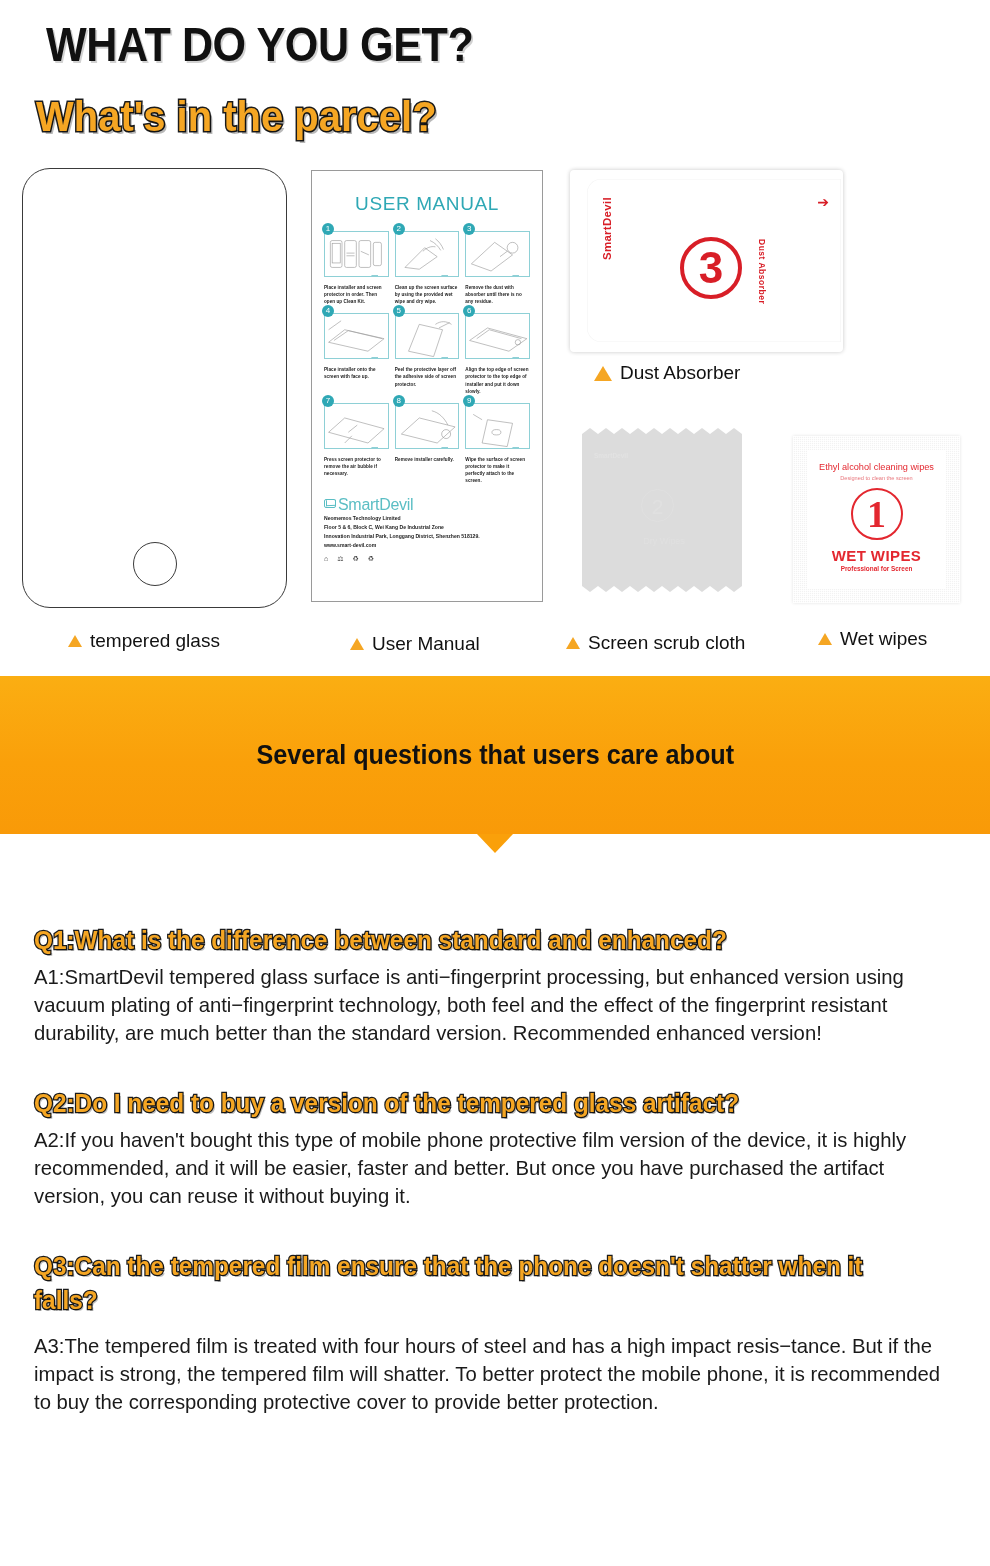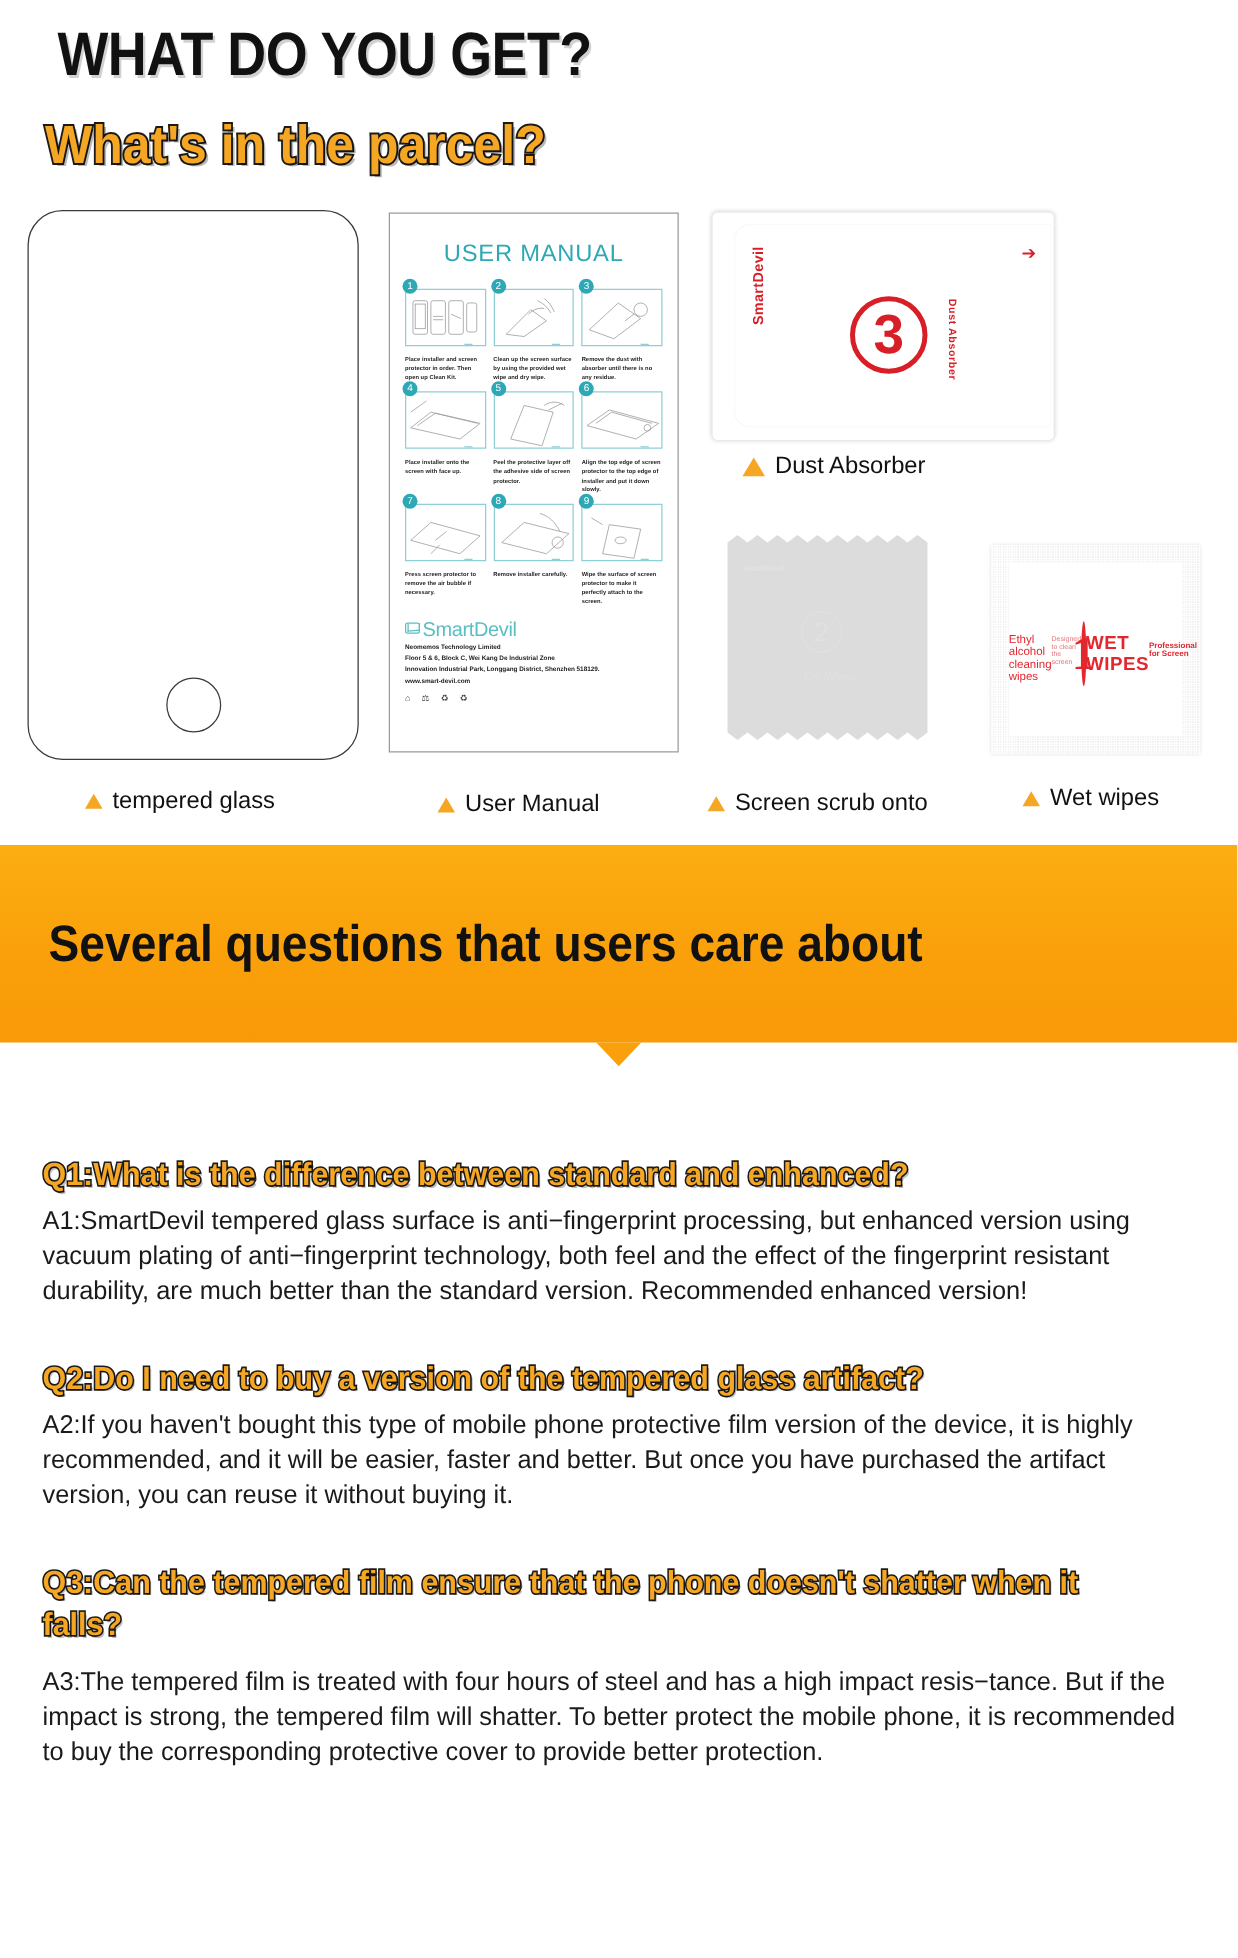--- a/index.html
+++ b/index.html
@@ -158,21 +158,21 @@
   .wipes {
     position: absolute; left: 793px; top: 278px; width: 167px; height: 167px;
     background: #f2f2f2; padding: 14px;
     box-shadow: 0 0 3px rgba(0,0,0,0.12);
     background-image:
       repeating-linear-gradient(0deg, rgba(255,255,255,0.85) 0 1px, transparent 1px 2px),
       repeating-linear-gradient(90deg, rgba(255,255,255,0.85) 0 1px, transparent 1px 2px);
   }
   .wipes-inner {
     width: 100%; height: 100%; background: #fff; position: relative;
-    display: flex; flex-direction: row; align-items: center;
+    display: flex; flex-direction: column; align-items: center;
   }
   .wipes-t1 { color: #E3272F; font-size: 9.2px; margin-top: 12px; }
   .wipes-t2 { color: #E8777D; font-size: 5.6px; margin-top: 3px; }
   .wipes-circle {
     width: 52px; height: 52px; border: 2.6px solid #E3272F; border-radius: 50%;
     margin-top: 7px; position: relative;
   }
   .wipes-num {
     position: absolute; left: 50%; top: 50%; transform: translate(-50%,-50%);
     color: #E3272F; font-size: 38px; font-weight: bold; line-height: 1;
@@ -196,21 +196,21 @@
   }
   .tri.sm { border-left-width: 7px; border-right-width: 7px; border-bottom-width: 12px; }
 
   
   .banner {
     position: absolute; left: 0; top: 676px; width: 990px; height: 158px;
     background: linear-gradient(180deg, #FBAE12 0%, #FAA00A 55%, #F99A08 100%);
   }
   .banner-text {
     position: absolute; left: 0; right: 0; top: 50%; transform: translateY(-50%);
-    text-align: left; font-size: 41px; font-weight: bold; color: #111;
+    text-align: center; font-size: 28px; font-weight: bold; color: #111;
   }
   .banner-text span {
     display: inline-block; transform: scaleX(0.9); transform-origin: center;
   }
   .banner-arrow {
     position: absolute; left: 50%; top: 834px; margin-left: -18px;
     width: 0; height: 0;
     border-left: 18px solid transparent; border-right: 18px solid transparent;
     border-top: 19px solid #FAA00A;
   }
@@ -443,21 +443,21 @@
   <div class="caption" style="left:68px; top:630px;">
     <span class="tri sm"></span>
     <span>tempered glass</span>
   </div>
   <div class="caption" style="left:350px; top:633px;">
     <span class="tri sm"></span>
     <span>User Manual</span>
   </div>
   <div class="caption" style="left:566px; top:632px;">
     <span class="tri sm"></span>
-    <span>Screen scrub onto</span>
+    <span>Screen scrub cloth</span>
   </div>
   <div class="caption" style="left:818px; top:628px;">
     <span class="tri sm"></span>
     <span>Wet wipes</span>
   </div>
 
   <div class="banner">
     <div class="banner-text">
       <span>Several questions that users care about</span>
     </div>

